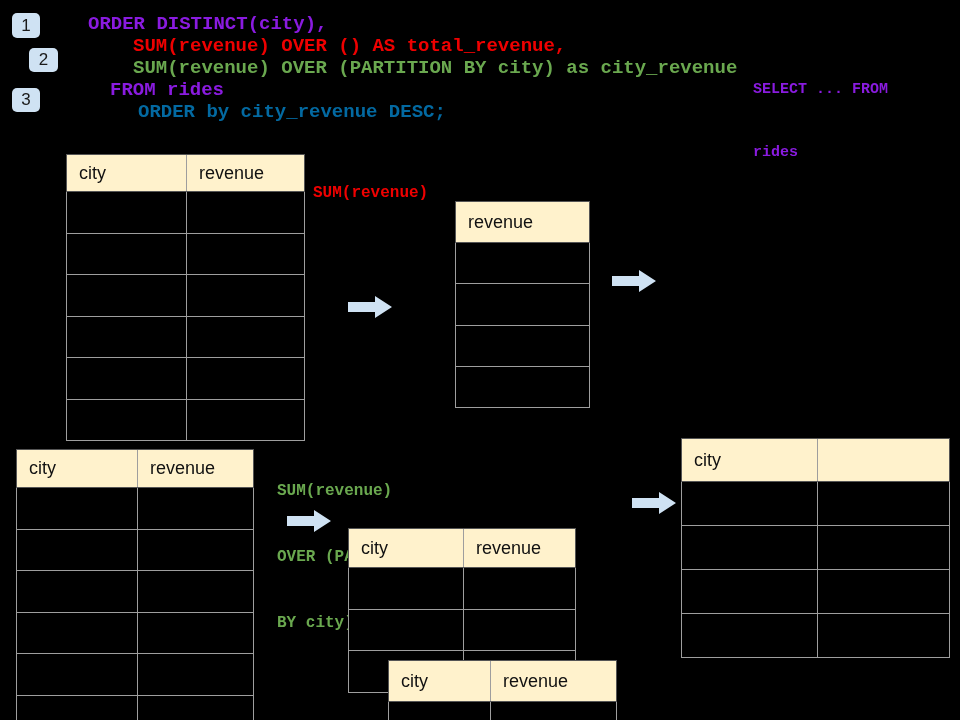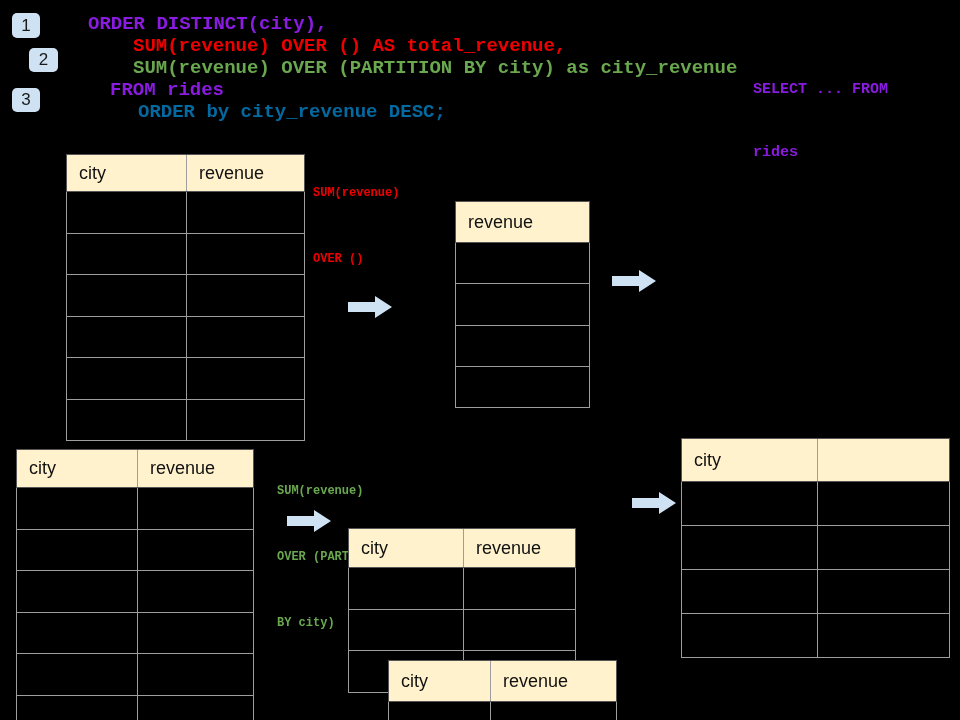--- a/index.html
+++ b/index.html
@@ -25,21 +25,21 @@
   
   .code {
     position: absolute;
     font-family: "Liberation Mono", monospace;
     font-weight: bold;
     white-space: pre;
     line-height: 22px;
     font-size: 19px;
   }
   .code-sm { font-size: 15px; line-height: 21px; }
-  .code-md { font-size: 12px; }
+  .code-md { font-size: 16px; }
 
   
   .tbl { position: absolute; background: #000; margin-top: 25px; }
   .thead {
     display: flex;
     background: #fff2cc;
     border: 1px solid #555555;
   }
   .th {
     display: flex; align-items: center;
@@ -76,21 +76,20 @@
   <div class="code" style="left: 110px; top: 79px; color: rgb(138, 27, 224);">FROM rides</div>
   <div class="code" style="left: 110px; top: 101px; color: #0369a1; margin-left: 28px;">ORDER by city_revenue DESC;</div>
 
   <div class="code code-sm" style="left: 753px; top: 37px; color: rgb(138, 27, 224);">
     <div>SELECT ... FROM</div>
     <div>rides</div>
   </div>
 
   <div class="code code-md" style="left: 313px; top: 138px; color: rgb(239, 0, 0);">
     <div>SUM(revenue)</div>
-    <div>OVER ()</div>
   </div>
 
   <div class="code code-md" style="left: 277px; top: 436px; color: rgb(106, 168, 79);">
     <div>SUM(revenue)</div>
     <div>OVER (PARTITION</div>
     <div>BY city)</div>
   </div>
 
   <div class="tbl" style="left:66px; top:129px; width:239px;">
     <div class="thead" style="height:38px;">

